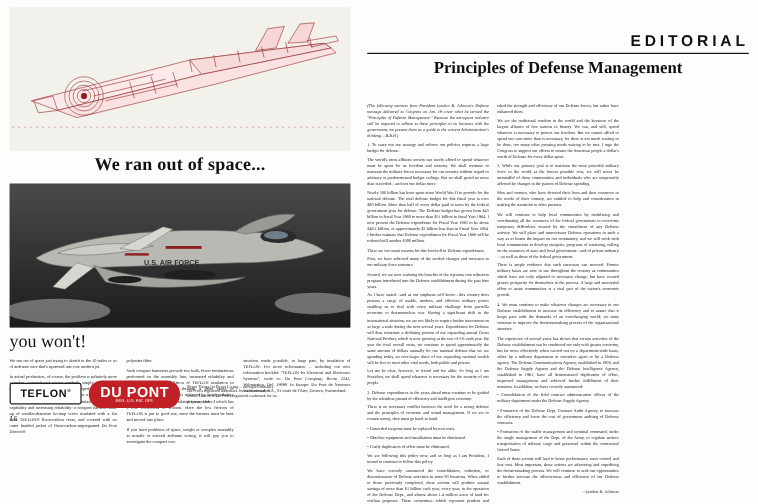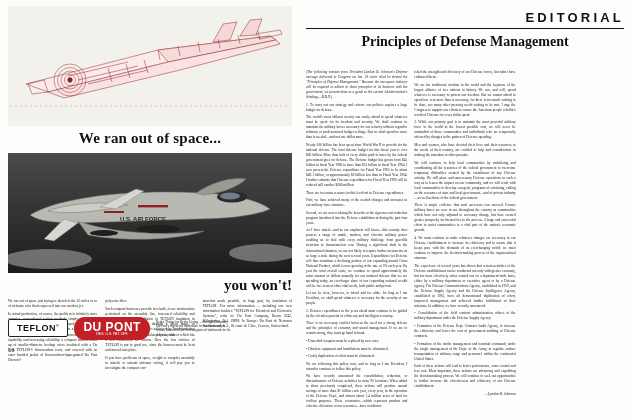--- a/index.html
+++ b/index.html
@@ -9,41 +9,41 @@
   
   .ad-col{position:absolute;left:0;top:0;width:300px;height:356px;padding:6px 8px 0 8px;box-sizing:border-box;}
 
   .art-top{position:relative;width:284px;height:120px;background:#f3f1ec;overflow:hidden;}
   .art-top svg{display:block;}
 
   .headline1{font-family:"Liberation Serif",serif;font-weight:bold;font-size:15px;letter-spacing:.2px;
     text-align:center;margin:4px 0 6px 0;color:#111;}
 
   .art-bot{position:relative;width:284px;height:120px;background:#2f2f2f;overflow:hidden;}
-  .headline2{font-family:"Liberation Serif",serif;font-weight:bold;font-size:15px;text-align:right;
+  .headline2{font-family:"Liberation Serif",serif;font-weight:normal;font-size:15px;text-align:left;
     margin:4px 0 5px 0;color:#111;}
 
   .ad-body{display:flex;gap:8px;font-family:"Liberation Serif",serif;font-size:3.6px;line-height:1.42;
     text-align:justify;color:#1a1a1a;}
   .ad-body .c{width:92px;}
   .ad-body p{margin:0 0 3px 0;}
 
   .logo-row{position:absolute;left:8px;bottom:16px;width:284px;display:flex;align-items:center;gap:6px;}
   .teflon{border:1px solid #222;border-radius:2px;padding:3px 8px;font-family:"Liberation Sans",sans-serif;
     font-weight:bold;font-size:9px;letter-spacing:.5px;color:#111;background:#fff;}
   .teflon .reg{font-size:4px;vertical-align:super;}
   .dupont{background:#c12026;color:#fff;font-family:"Liberation Sans",sans-serif;font-weight:bold;
     font-size:12px;letter-spacing:.5px;padding:4px 9px 3px 9px;border-radius:11px;line-height:1.05;}
   .dupont .tiny{display:block;font-size:3.4px;font-weight:normal;letter-spacing:0;text-align:center;}
   .dupont-side{font-family:"Liberation Serif",serif;font-size:3.4px;line-height:1.3;width:78px;color:#222;}
 
   .folio{position:absolute;left:8px;bottom:3px;font-family:"Liberation Sans",sans-serif;font-size:6px;color:#444;}
 
   
-  .ed-col{position:absolute;left:300px;top:0;width:332px;height:304px;padding:8px 8px 0 6px;box-sizing:border-box;}
+  .ed-col{position:absolute;left:300px;top:16px;width:332px;height:304px;padding:8px 8px 0 6px;box-sizing:border-box;}
   .ed-head{font-family:"Liberation Sans",sans-serif;font-weight:bold;font-size:13px;letter-spacing:3.2px;
     text-align:right;margin:2px 0 3px 0;color:#111;}
   .ed-rule{height:1px;background:#111;margin:0 0 5px 0;}
   .ed-title{font-family:"Liberation Serif",serif;font-weight:bold;font-size:14px;text-align:center;
     margin:0 0 20px 0;color:#111;}
   .ed-cols{display:flex;gap:7px;}
   .ed-cols .c{width:104px;font-family:"Liberation Serif",serif;font-size:3.5px;line-height:1.44;
     text-align:justify;color:#1a1a1a;}
   .ed-cols p{margin:0 0 2.5px 0;}
   .ed-cols .ital{font-style:italic;}

